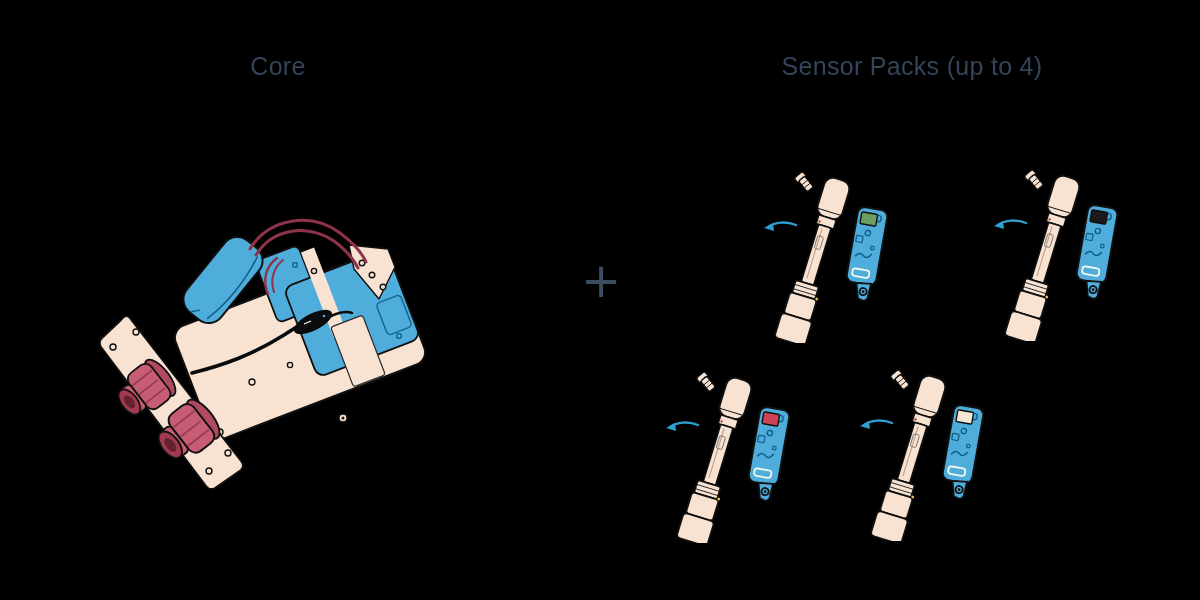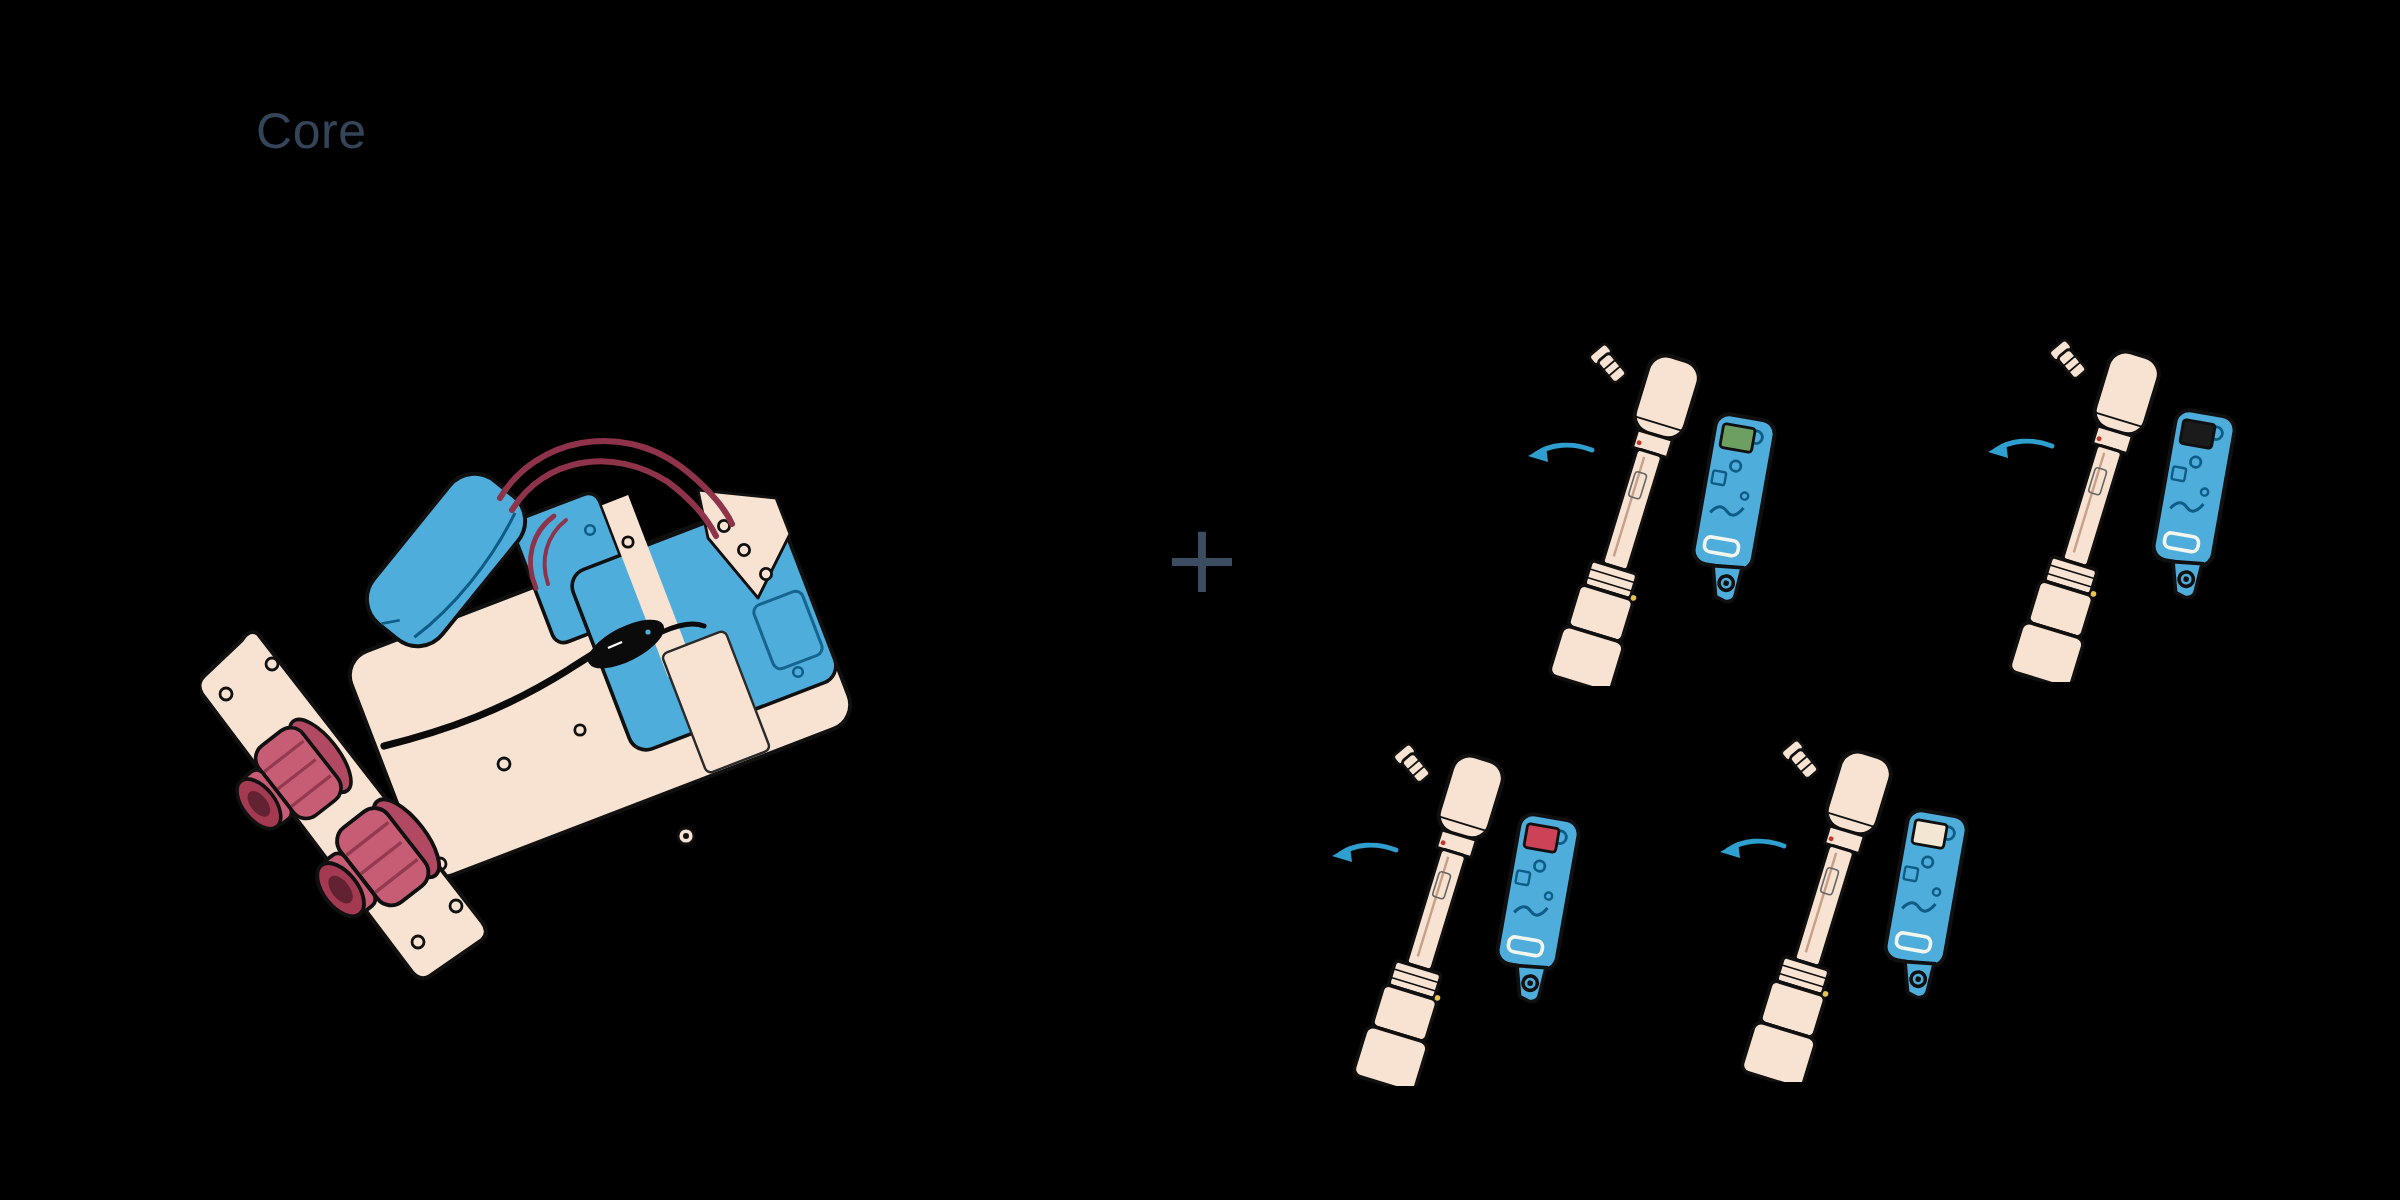--- a/index.html
+++ b/index.html
@@ -1,38 +1,39 @@
 <!DOCTYPE html>
 <html><head>
 <meta charset="utf-8">
 <style>
   html,body{margin:0;padding:0;background:#000;}
   .canvas{position:relative;width:1200px;height:600px;background:#000000;overflow:hidden;
           font-family:"Liberation Sans","DejaVu Sans",sans-serif;}
   .title{position:absolute;top:52px;font-size:25px;font-weight:500;color:#344459;
-         letter-spacing:.3px;}
+         text-align:center;letter-spacing:.3px;}
   .core-title{left:128px;width:300px;}
   .packs-title{left:712px;width:400px;}
   .plus{position:absolute;left:569px;top:249px;width:64px;height:64px;line-height:62px;
         text-align:center;font-size:48px;font-weight:400;color:#3d4d61;
         font-family:"DejaVu Sans",sans-serif;}
   .core-art{position:absolute;left:100px;top:205px;}
   .pack{position:absolute;width:175px;height:175px;}
   .pack-1{left:760px;top:168px;}
   .pack-2{left:990px;top:166px;}
   .pack-3{left:662px;top:368px;}
   .pack-4{left:856px;top:366px;}
 </style>
 </head>
 <body>
 
 <div class="canvas">
 
   <div class="title core-title">Core</div>
 
+  <div class="title packs-title">Sensor Packs (up to 4)</div>
 
   <div class="plus">+</div>
 
   <svg class="core-art" width="360" height="285" viewBox="0 0 360 285">
 
     <g>
       <rect x="-115" y="-60" width="230" height="120" rx="13" transform="translate(200,140) rotate(-21)" fill="#f8e3d2" stroke="#101010" stroke-width="2"></rect>
       <rect x="-23" y="-33" width="46" height="66" rx="6" transform="translate(188,79) rotate(-21)" fill="#4faddc" stroke="#101010" stroke-width="1.8"></rect>
       <rect x="-55" y="-48" width="110" height="96" rx="9" transform="translate(252,108) rotate(-21)" fill="#4faddc" stroke="#101010" stroke-width="1.8"></rect>
       <rect x="-7" y="-46" width="14" height="92" transform="translate(224,88) rotate(-21)" fill="#f8e3d2"></rect>

